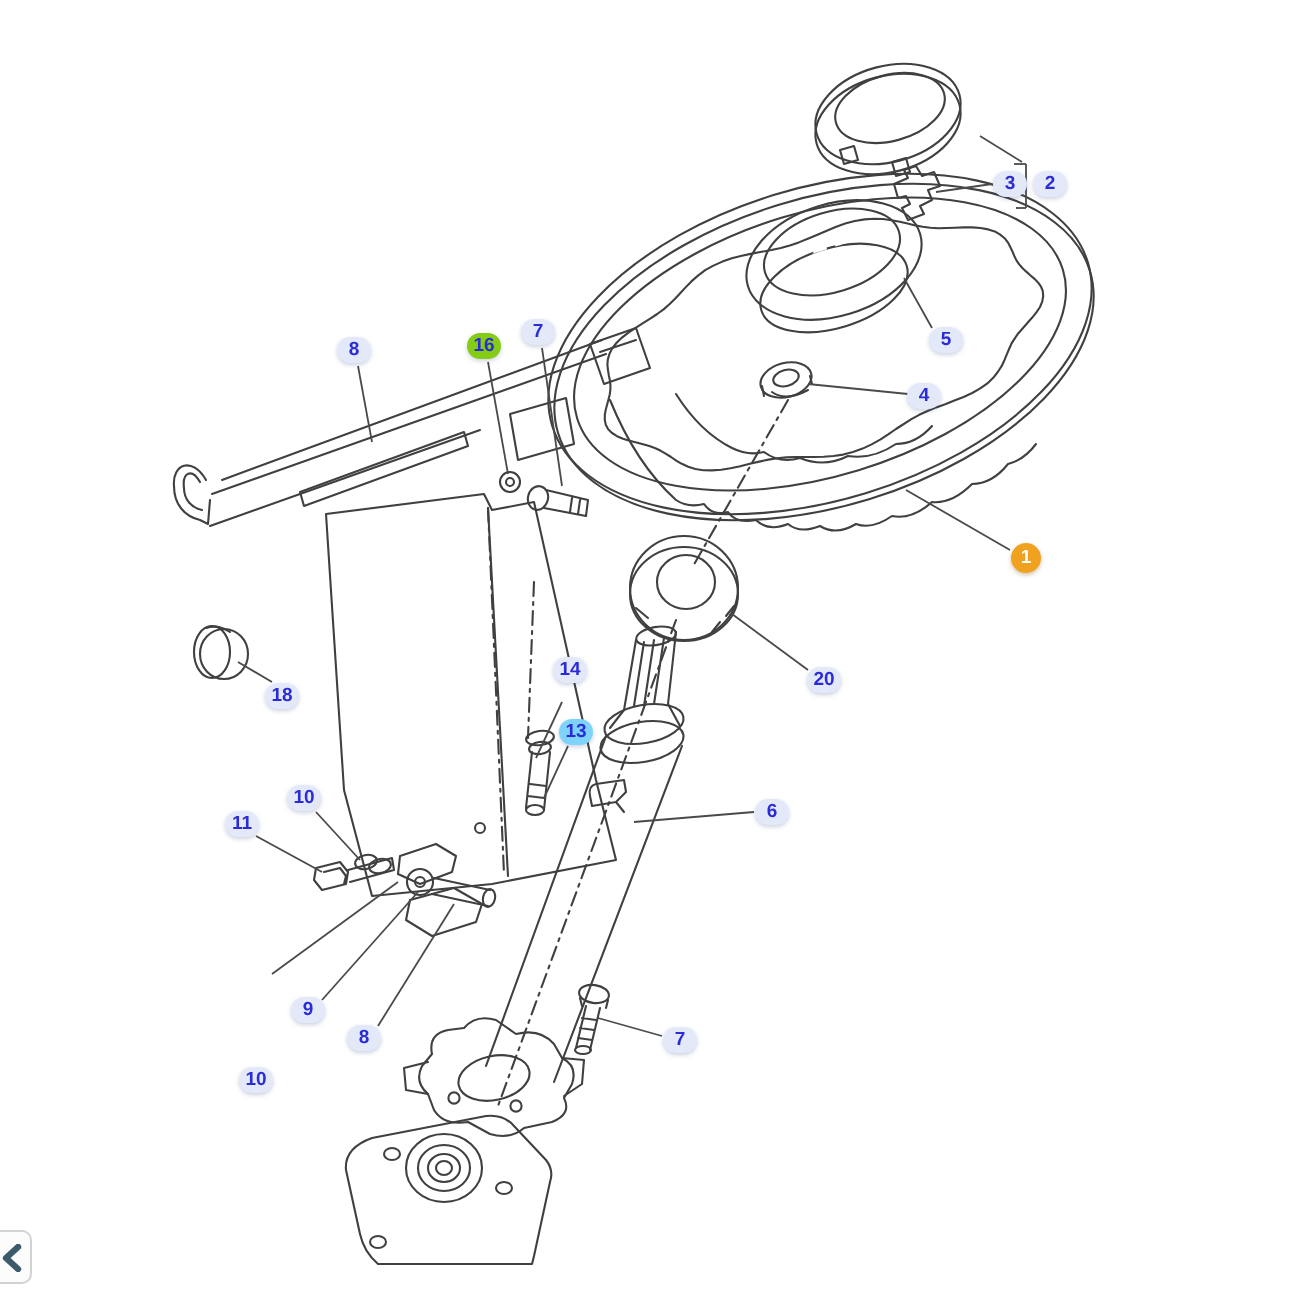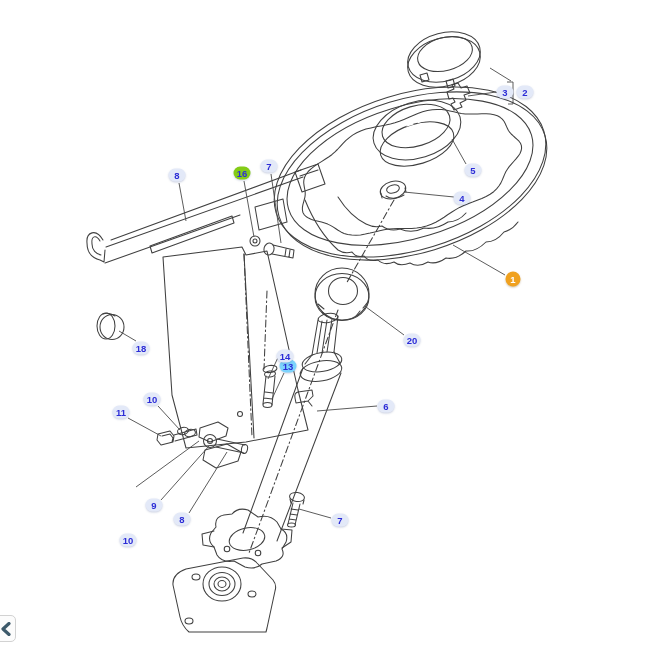--- a/index.html
+++ b/index.html
@@ -207,21 +207,21 @@
       <div class="pill" style="left: 462px; top: 198px; background: rgb(227, 233, 248); color: rgb(44, 44, 214);">4</div>
       <div class="pill" style="left: 473px; top: 170px; background: rgb(227, 233, 248); color: rgb(44, 44, 214);">5</div>
       <div class="pill" style="left: 386px; top: 406px; background: rgb(227, 233, 248); color: rgb(44, 44, 214);">6</div>
       <div class="pill" style="left: 340px; top: 520px; background: rgb(227, 233, 248); color: rgb(44, 44, 214);">7</div>
       <div class="pill" style="left: 182px; top: 519px; background: rgb(227, 233, 248); color: rgb(44, 44, 214);">8</div>
       <div class="pill" style="left: 154px; top: 505px; background: rgb(227, 233, 248); color: rgb(44, 44, 214);">9</div>
       <div class="pill" style="left: 128px; top: 492px; background: rgb(227, 233, 248); color: rgb(44, 44, 214); margin-top: 48px;">10</div>
       <div class="pill" style="left: 121px; top: 412px; background: rgb(227, 233, 248); color: rgb(44, 44, 214);">11</div>
       <div class="pill" style="left: 152px; top: 399px; background: rgb(227, 233, 248); color: rgb(44, 44, 214);">10</div>
       <div class="pill" style="left: 288px; top: 366px; background: #7dd3fc; color: rgb(44, 44, 214);">13</div>
-      <div class="pill" style="left: 285px; top: 356px; background: rgb(227, 233, 248); color: rgb(44, 44, 214);">14</div>
+      <div class="pill" style="left: 285px; top: 335px; background: rgb(227, 233, 248); color: rgb(44, 44, 214);">14</div>
       <div class="pill" style="left: 177px; top: 175px; background: rgb(227, 233, 248); color: rgb(44, 44, 214);">8</div>
       <div class="pill" style="left: 242px; top: 173px; background: #84cc16; color: rgb(44, 44, 214);">16</div>
       <div class="pill" style="left: 269px; top: 166px; background: rgb(227, 233, 248); color: rgb(44, 44, 214);">7</div>
       <div class="pill" style="left: 141px; top: 348px; background: rgb(227, 233, 248); color: rgb(44, 44, 214);">18</div>
       <div class="pill" style="left: 412px; top: 340px; background: rgb(227, 233, 248); color: rgb(44, 44, 214);">20</div>
     </div>
 
 <button class="nav-back" title="" style="border-color: rgb(210, 210, 210);">
   <svg width="10" height="14" viewBox="0 0 10 14">
     <polyline id="chevron-shape" points="8,1.5 2,7 8,12.5" fill="none" stroke-width="3.2" stroke-linecap="round" stroke-linejoin="round" stroke="#3d5a6b"></polyline>

